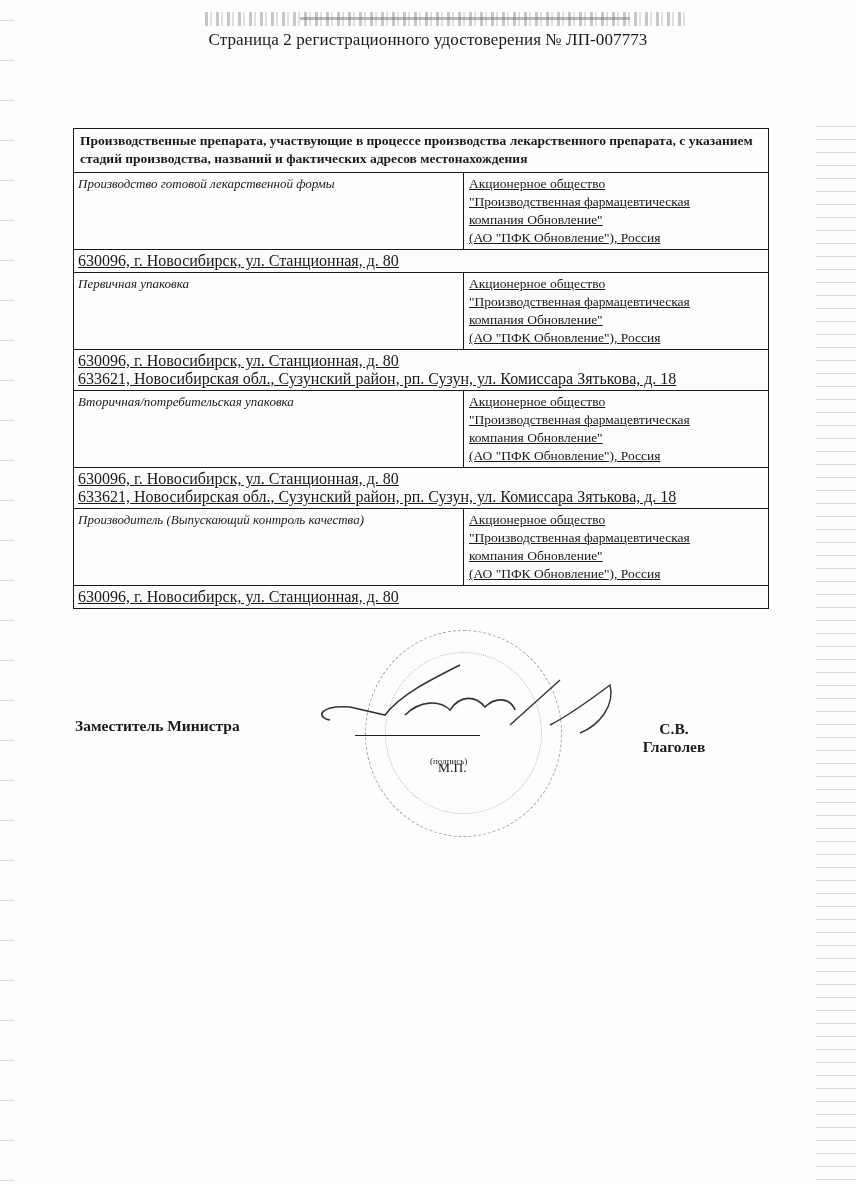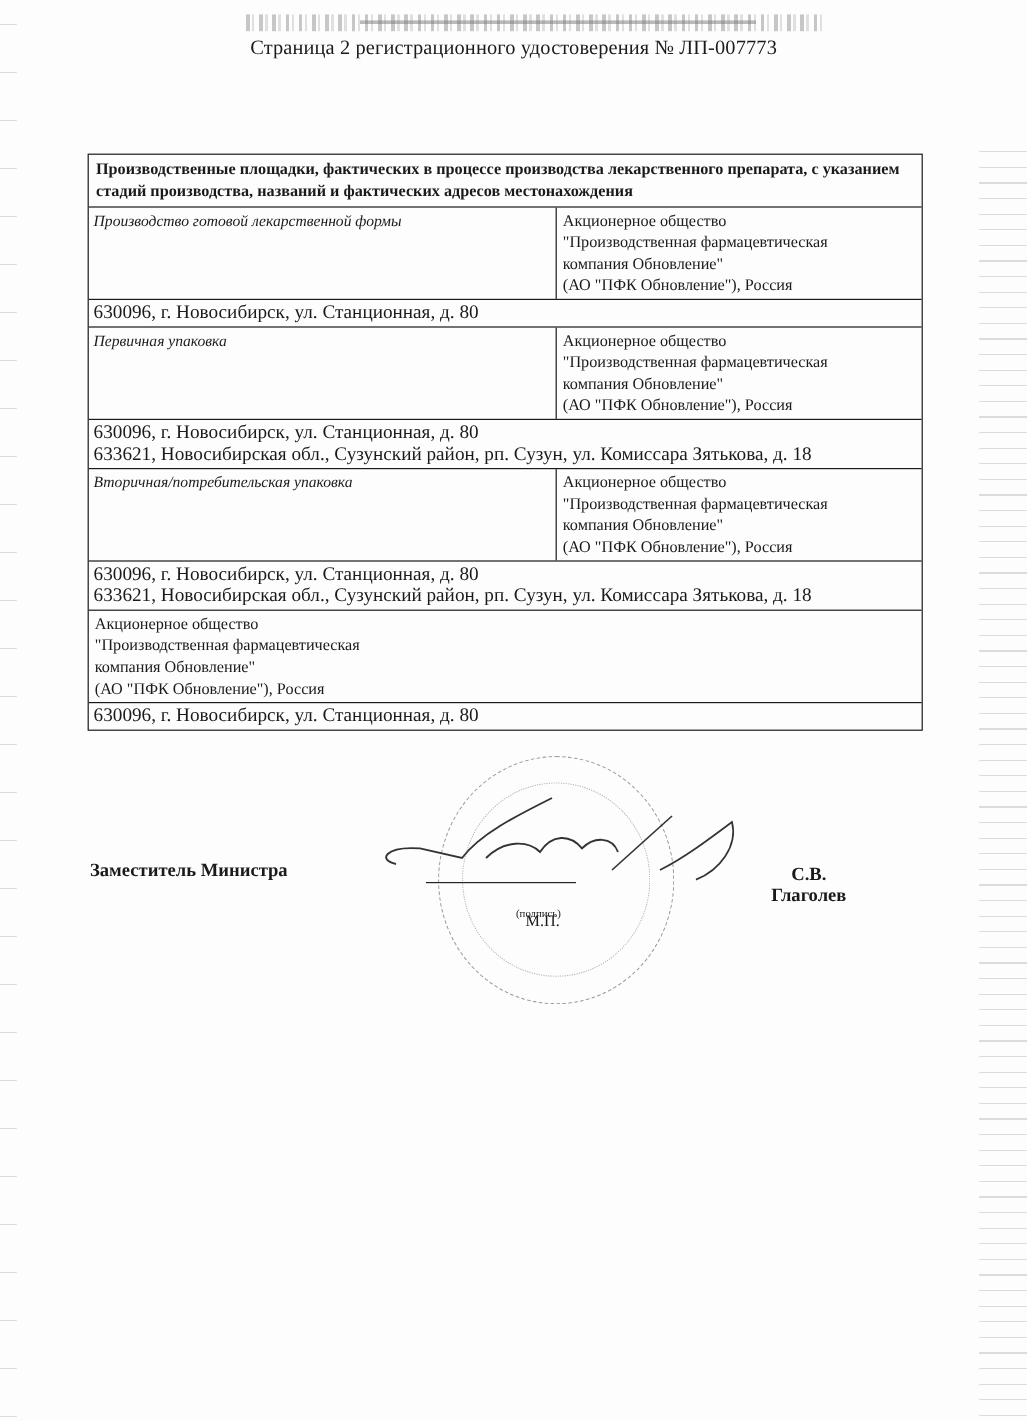--- a/index.html
+++ b/index.html
@@ -29,21 +29,21 @@
     padding: 3px 6px 4px 6px; font-weight: bold; font-size: 13.5px; line-height: 18px;
   }
   .stage-cell {
     width: 390px; padding: 2px 4px; font-style: italic; font-size: 13px; line-height: 17px;
     border-right: 1px solid #1a1a1a; box-sizing: border-box;
   }
   .org-cell {
     flex: 1; padding: 2px 4px 2px 5px; font-size: 13.5px; line-height: 18px;
   }
   .addr-cell { padding: 2px 4px; font-size: 16px; line-height: 18px; }
-  .addr-line { display: block; }
+  .addr-line { display: block; text-decoration: underline; }
   .signature-block { position: absolute; left: 0; top: 700px; width: 708px; height: 160px; }
   .sign-title {
     position: absolute; left: 75px; top: 17px; font-weight: bold; font-size: 15.5px;
   }
   .sign-name {
     position: absolute; left: 640px; top: 20px; font-weight: bold; font-size: 15.5px; text-align: center;
   }
   .sign-line {
     position: absolute; left: 355px; top: 35px; width: 125px; height: 1px; background: #222;
   }
@@ -76,21 +76,21 @@
 
 <div class="edge-noise-left"></div>
 <div class="edge-noise-right"></div>
 <div class="noise-top"></div>
 <div class="noise-top2"></div>
 
 <div class="page-header">Страница 2 регистрационного удостоверения № ЛП-007773</div>
 
 <div class="table-wrap">
   <div class="row">
-    <div class="title-cell">Производственные площадки, фактических в процессе производства лекарственного препарата, с указанием стадий производства, названий и фактических адресов местонахождения</div>
+    <div class="title-cell">Производственные препарата, участвующие в процессе производства лекарственного препарата, с указанием стадий производства, названий и фактических адресов местонахождения</div>
   </div>
 
   <div class="row">
     <div class="stage-cell">Производство готовой лекарственной формы</div>
     <div class="org-cell">
       <span class="addr-line">Акционерное общество</span>
       <span class="addr-line">"Производственная фармацевтическая</span>
       <span class="addr-line">компания Обновление"</span>
       <span class="addr-line">(АО "ПФК Обновление"), Россия</span>
     </div>
@@ -127,20 +127,21 @@
     </div>
   </div>
   <div class="row">
     <div class="addr-cell">
       <span class="addr-line">630096, г. Новосибирск, ул. Станционная, д. 80</span>
       <span class="addr-line">633621, Новосибирская обл., Сузунский район, рп. Сузун, ул. Комиссара Зятькова, д. 18</span>
     </div>
   </div>
 
   <div class="row">
+    <div class="stage-cell">Производитель (Выпускающий контроль качества)</div>
     <div class="org-cell">
       <span class="addr-line">Акционерное общество</span>
       <span class="addr-line">"Производственная фармацевтическая</span>
       <span class="addr-line">компания Обновление"</span>
       <span class="addr-line">(АО "ПФК Обновление"), Россия</span>
     </div>
   </div>
   <div class="row">
     <div class="addr-cell">
       <span class="addr-line">630096, г. Новосибирск, ул. Станционная, д. 80</span>

